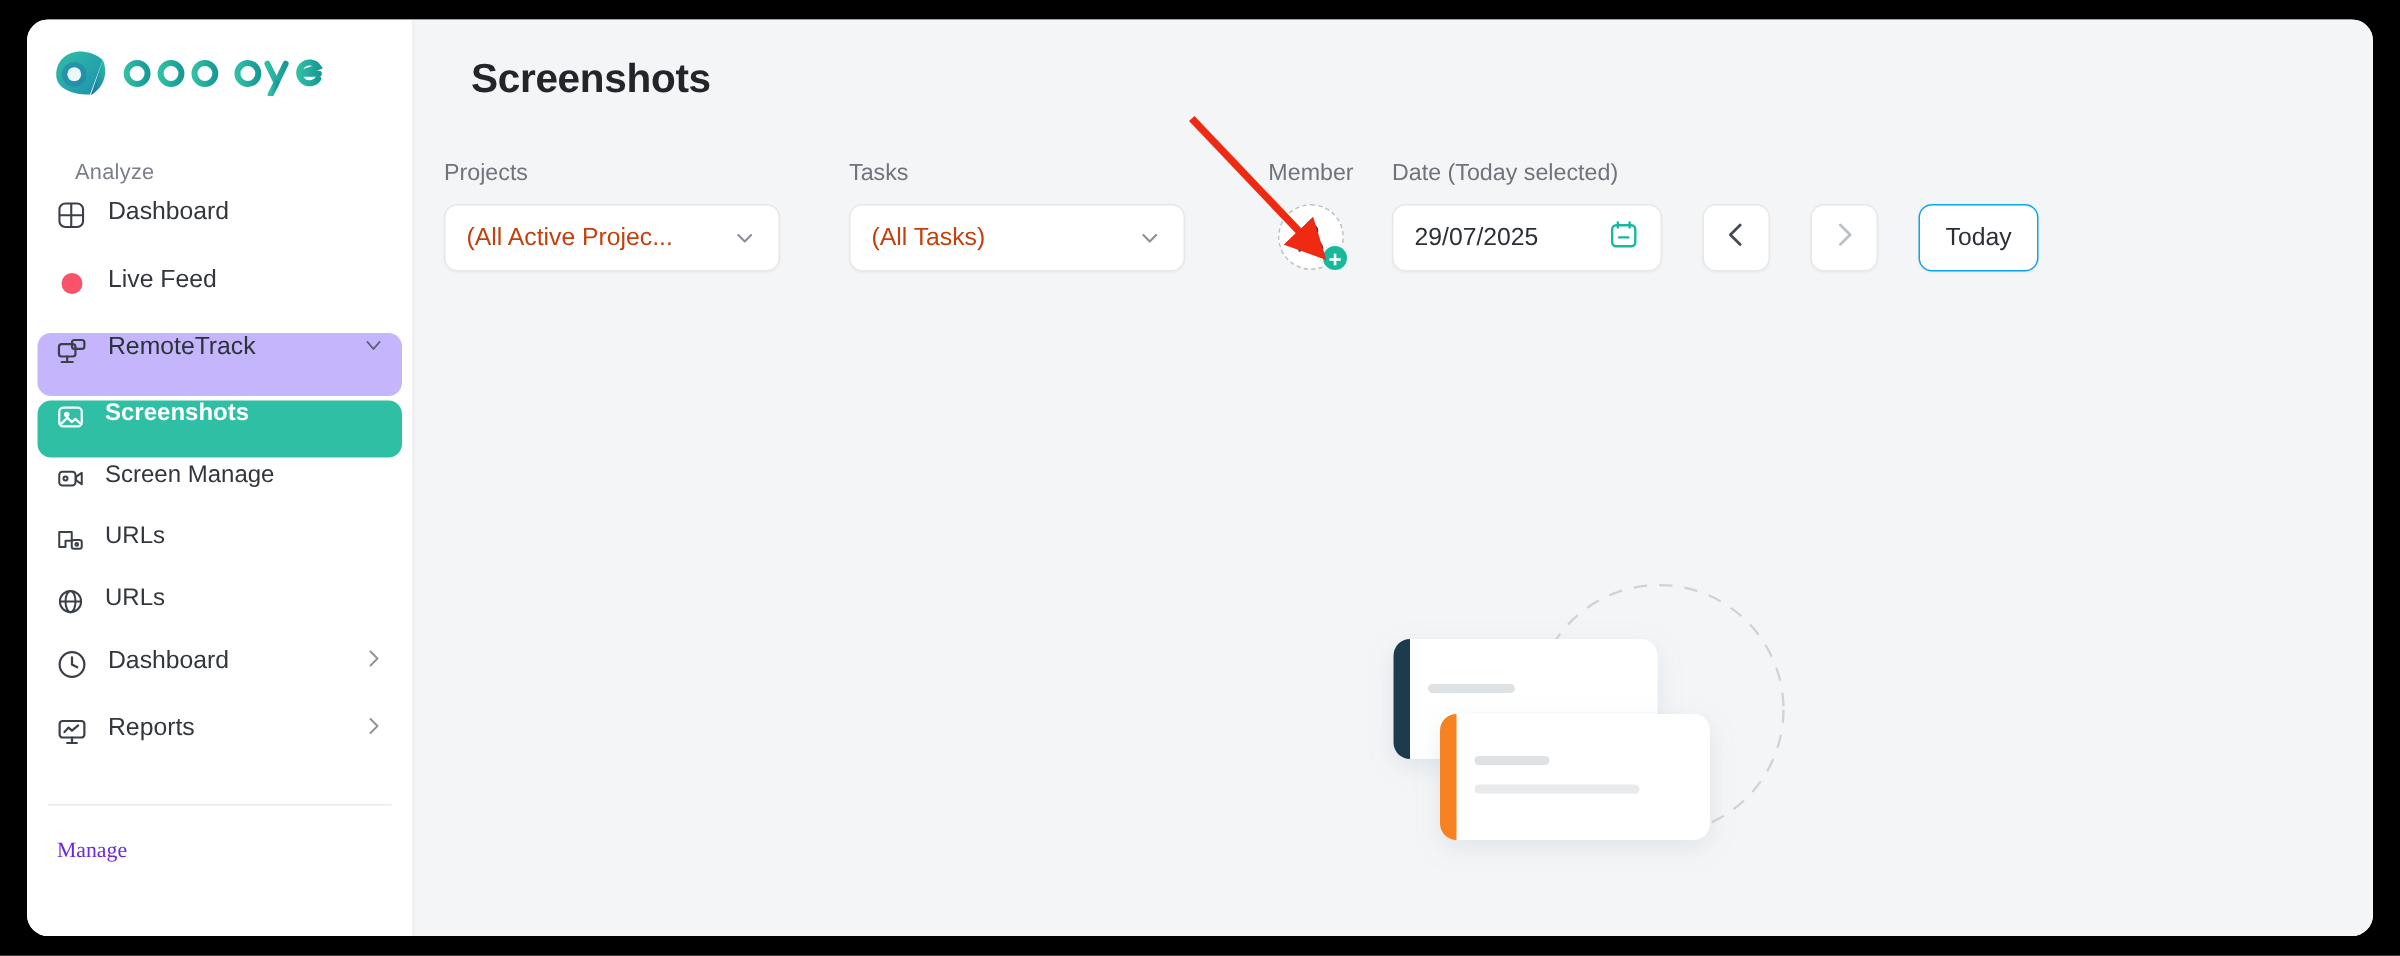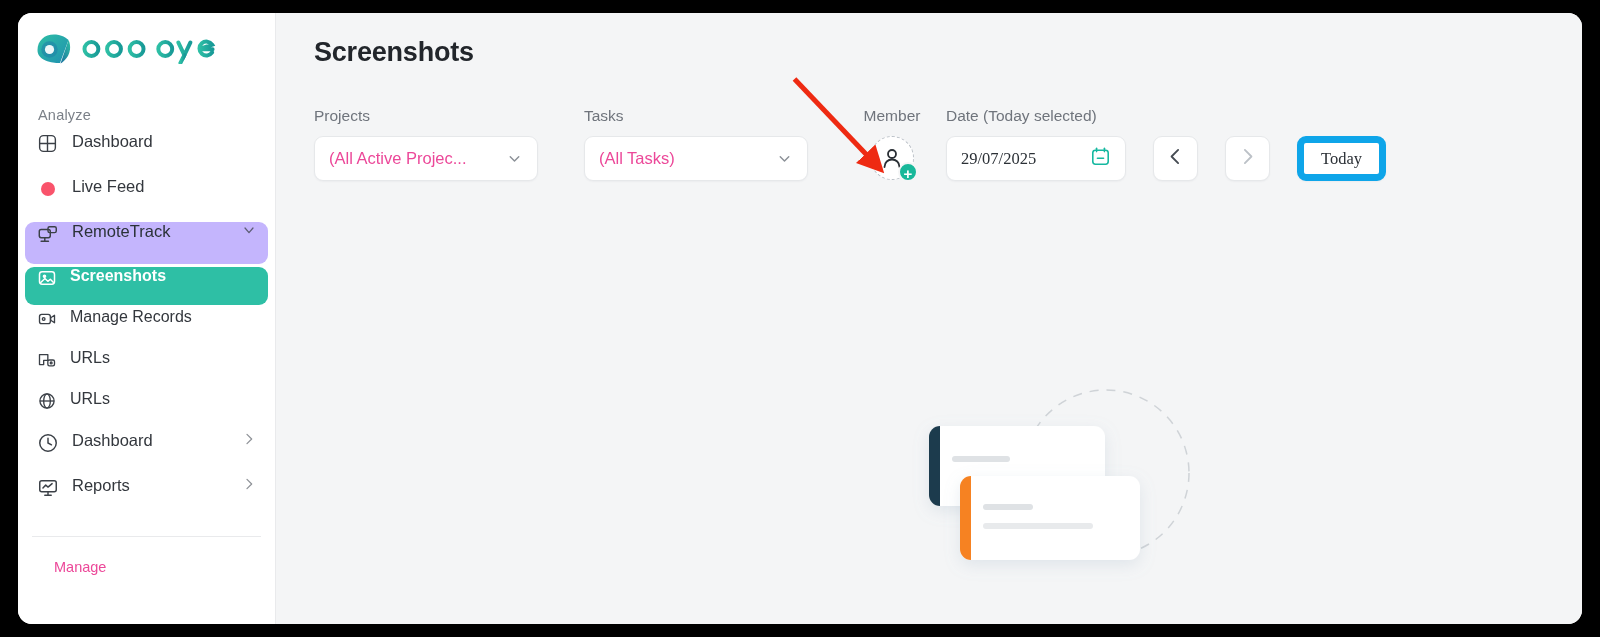--- a/index.html
+++ b/index.html
@@ -41,21 +41,21 @@
     gap: 9px;
     padding: 19px 0 0 16px;
   }
   #brand-logo { width: 38px; height: 33px; flex: none; }
   #brand-word { height: 30px; }
 
   .nav-section-label {
     font-size: 14.5px;
     color: #7b8088;
     letter-spacing: .2px;
-    padding: 0 0 0 20px;
+    padding: 0 0 0 32px;
     margin-top: 42px;
     margin-bottom: 9px;
   }
 
   .nav-item {
     display: flex;
     align-items: flex-start;
     gap: 13px;
     height: 42px;
     margin: 3px 7px;
@@ -92,23 +92,24 @@
     background: #f9536b;
   }
 
   #sidebar-divider {
     height: 1px;
     background: #e9eaec;
     margin: 18px 14px 0 14px;
   }
   #manage-label {
     font-size: 14.5px;
-    color: #ec4899;
-    padding-left: 36px;
+    color: #6d28d9;
+    padding-left: 20px;
     margin-top: 22px;
+    font-family: Liberation Serif, serif;
   }
 
   
   #main {
     flex: 1;
     background: #f4f5f6;
     position: relative;
     overflow: hidden;
   }
 
@@ -117,21 +118,21 @@
     left: 38px;
     top: 24px;
     font-size: 27px;
     font-weight: bold;
     color: #22262b;
     letter-spacing: -.2px;
   }
 
   #filters {
     position: absolute;
-    left: 38px;
+    left: 20px;
     top: 94px;
     right: 34px;
     height: 80px;
   }
 
   .filter-col { position: absolute; top: 0; }
   .filter-label {
     font-size: 15.5px;
     color: #6f747c;
     margin-bottom: 11px;
@@ -140,21 +141,21 @@
 
   .select-box {
     height: 45px;
     background: #ffffff;
     border: 1px solid #e6e8ea;
     border-radius: 9px;
     display: flex;
     align-items: center;
     padding: 0 14px;
     font-size: 16.5px;
-    color: #ec4899;
+    color: #c2410c;
     cursor: pointer;
     box-shadow: 0 1px 2px rgba(16,24,40,.04);
   }
   .select-box .sel-val { flex: 1; white-space: nowrap; overflow: hidden; }
   .select-box .chev { width: 17px; height: 17px; flex: none; color: #8b9097; }
 
   #col-projects { left: 0; width: 224px; }
   #col-tasks { left: 270px; width: 224px; }
 
   #col-member { left: 543px; width: 70px; text-align: center; }
@@ -183,21 +184,21 @@
     background: #18b89a;
     color: #ffffff;
     font-size: 15px;
     line-height: 19px;
     text-align: center;
     font-weight: bold;
     border: 2px solid #f4f5f6;
   }
 
   #col-date { left: 632px; }
-  #date-row { display: flex; align-items: center; gap: 27px; font-family: Liberation Serif, serif; }
+  #date-row { display: flex; align-items: center; gap: 27px; }
   #date-input {
     width: 180px; height: 45px;
     background: #ffffff;
     border: 1px solid #e6e8ea;
     border-radius: 9px;
     display: flex; align-items: center;
     padding: 0 14px;
     font-size: 16.5px;
     color: #2b3036;
     cursor: pointer;
@@ -210,21 +211,21 @@
     border: 1px solid #e6e8ea;
     border-radius: 9px;
     display: flex; align-items: center; justify-content: center;
     cursor: pointer;
     box-shadow: 0 1px 2px rgba(16,24,40,.04);
   }
   #today-btn {
     height: 45px;
     padding: 0 17px;
     background: #ffffff;
-    border: 7px solid #0ea5e9;
+    border: 1px solid #0ea5e9;
     border-radius: 9px;
     display: flex; align-items: center;
     font-size: 16.5px;
     color: #2b3036;
     cursor: pointer;
     box-shadow: 0 1px 2px rgba(16,24,40,.04);
   }
 
   #col-tz { left: 1022px; width: 186px; }
 
@@ -348,21 +349,21 @@
     </div>
 
     <div class="nav-item sub">
       <span class="nav-ico">
         <svg viewBox="0 0 24 24" width="20" height="20" fill="none" stroke="#3b4047" stroke-width="1.6" stroke-linecap="round" stroke-linejoin="round">
           <rect x="3" y="6.5" width="13" height="11" rx="2.6"></rect>
           <path d="M16.5 10.5 L21 7.5 L21 16.5 L16.5 13.5 Z"></path>
           <circle cx="8" cy="12" r="1.6"></circle>
         </svg>
       </span>
-      <span class="nav-label">Manage Records</span>
+      <span class="nav-label">Screen Manage</span>
     </div>
 
     <div class="nav-item sub">
       <span class="nav-ico">
         <svg viewBox="0 0 24 24" width="20" height="20" fill="none" stroke="#3b4047" stroke-width="1.6" stroke-linecap="round" stroke-linejoin="round">
           <path d="M3 5.5 h10 v7 h-5 v5 h-5 z"></path>
           <rect x="13" y="12" width="8" height="7" rx="1.8"></rect>
           <circle cx="17" cy="15.5" r="1.1"></circle>
         </svg>
       </span>

